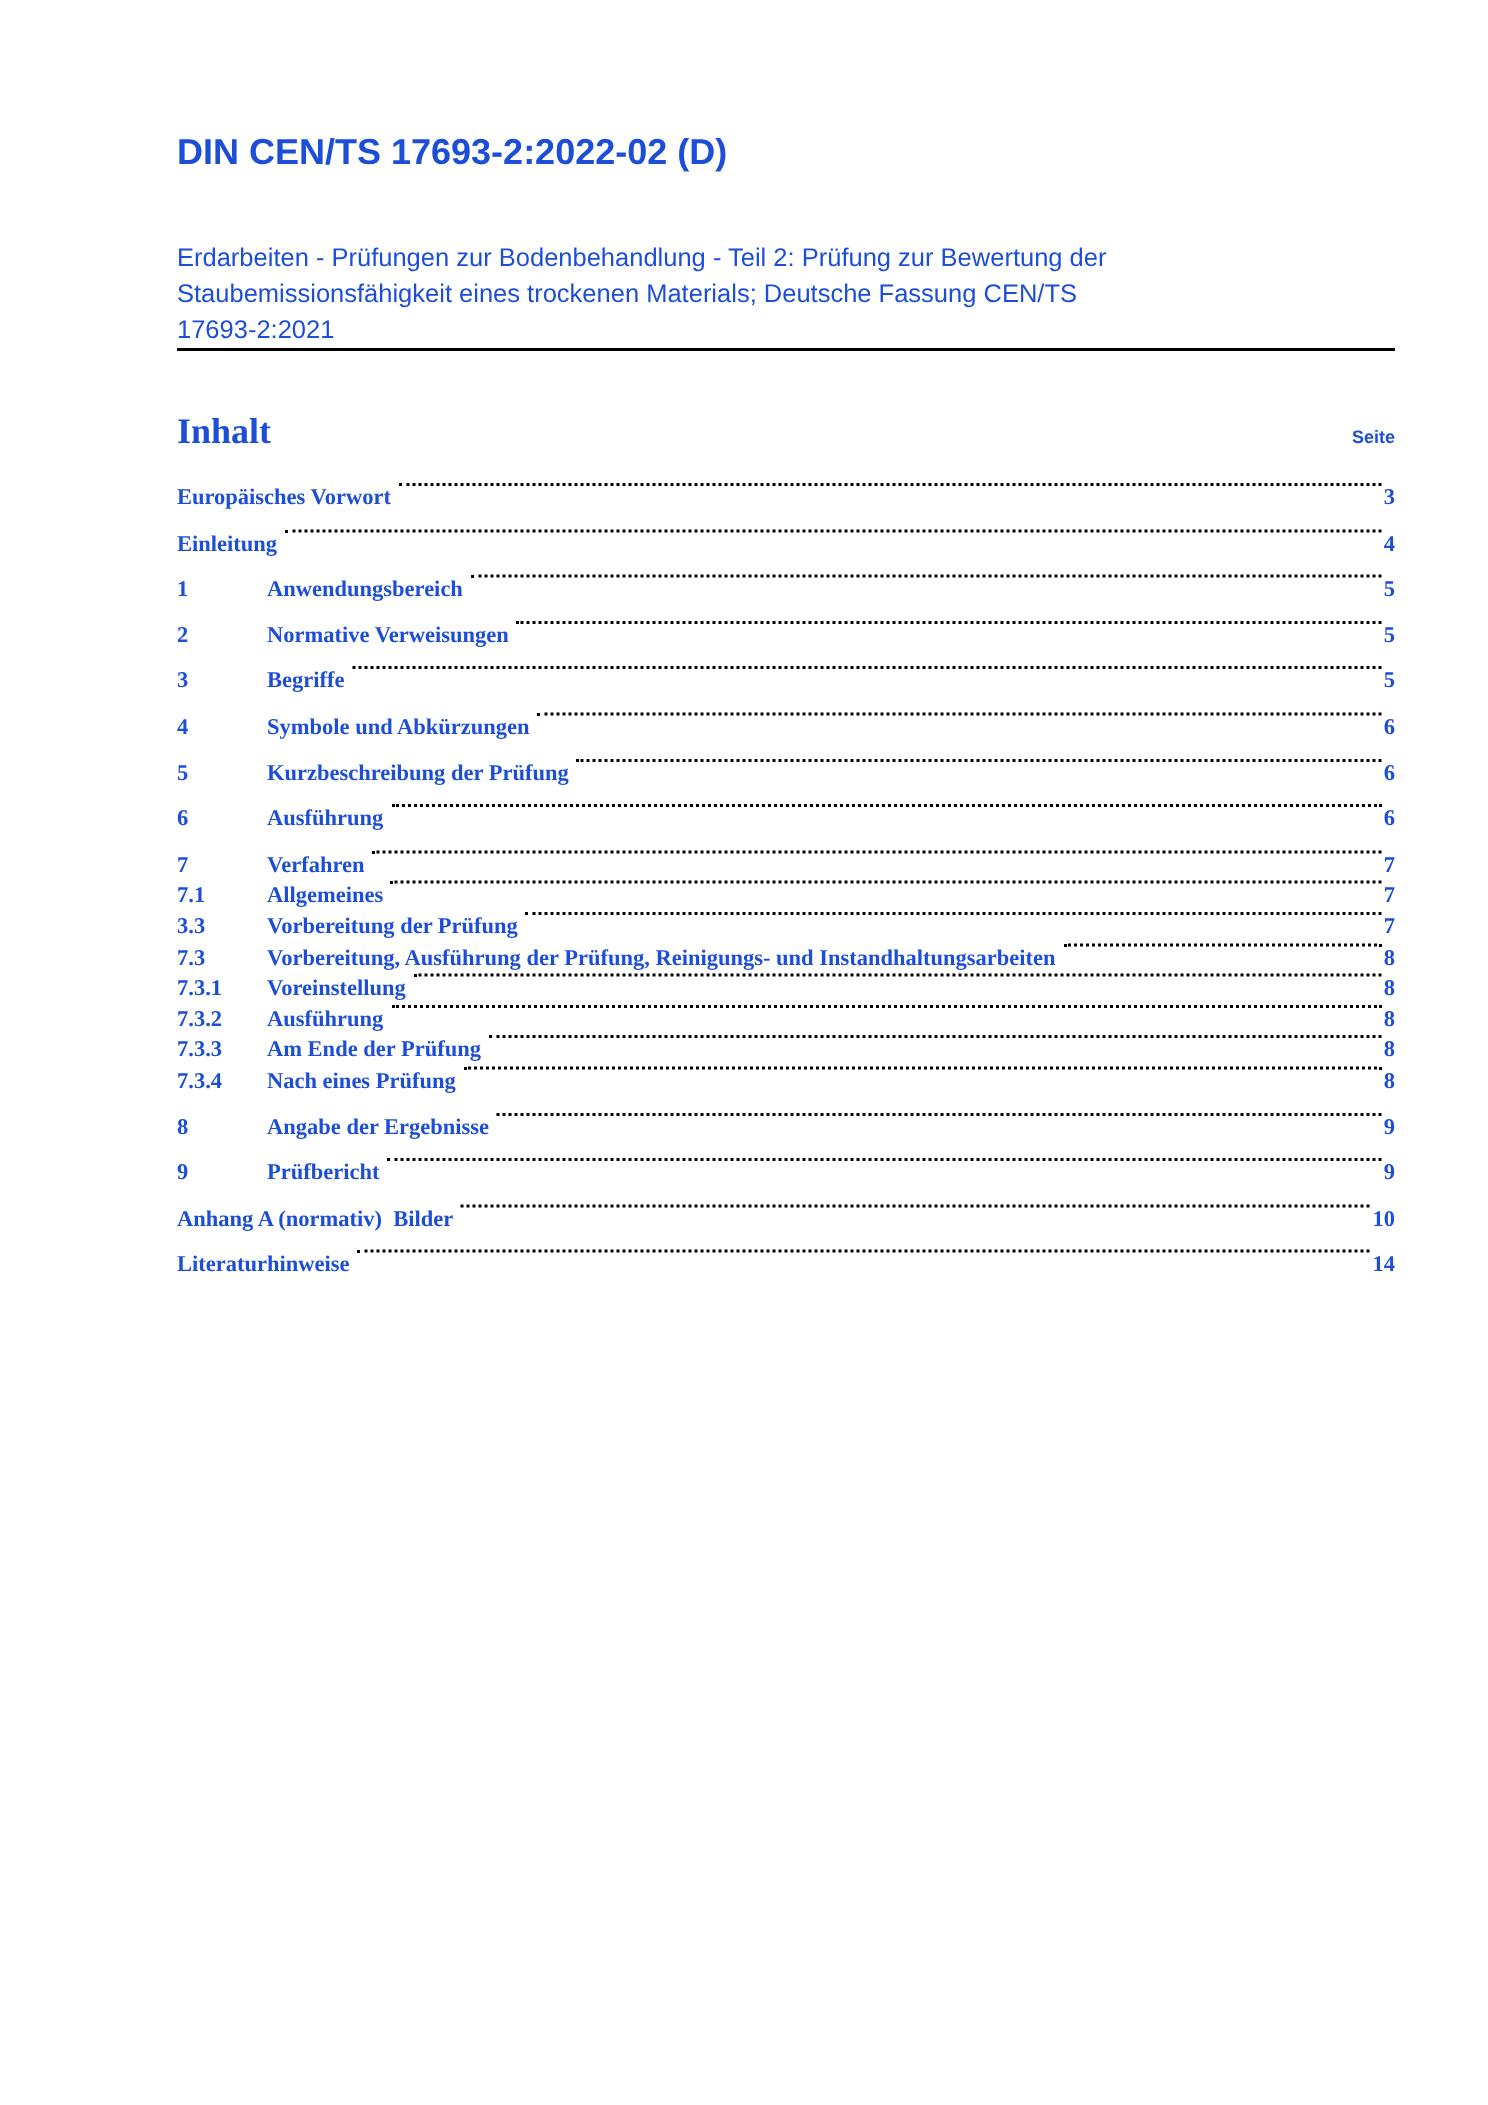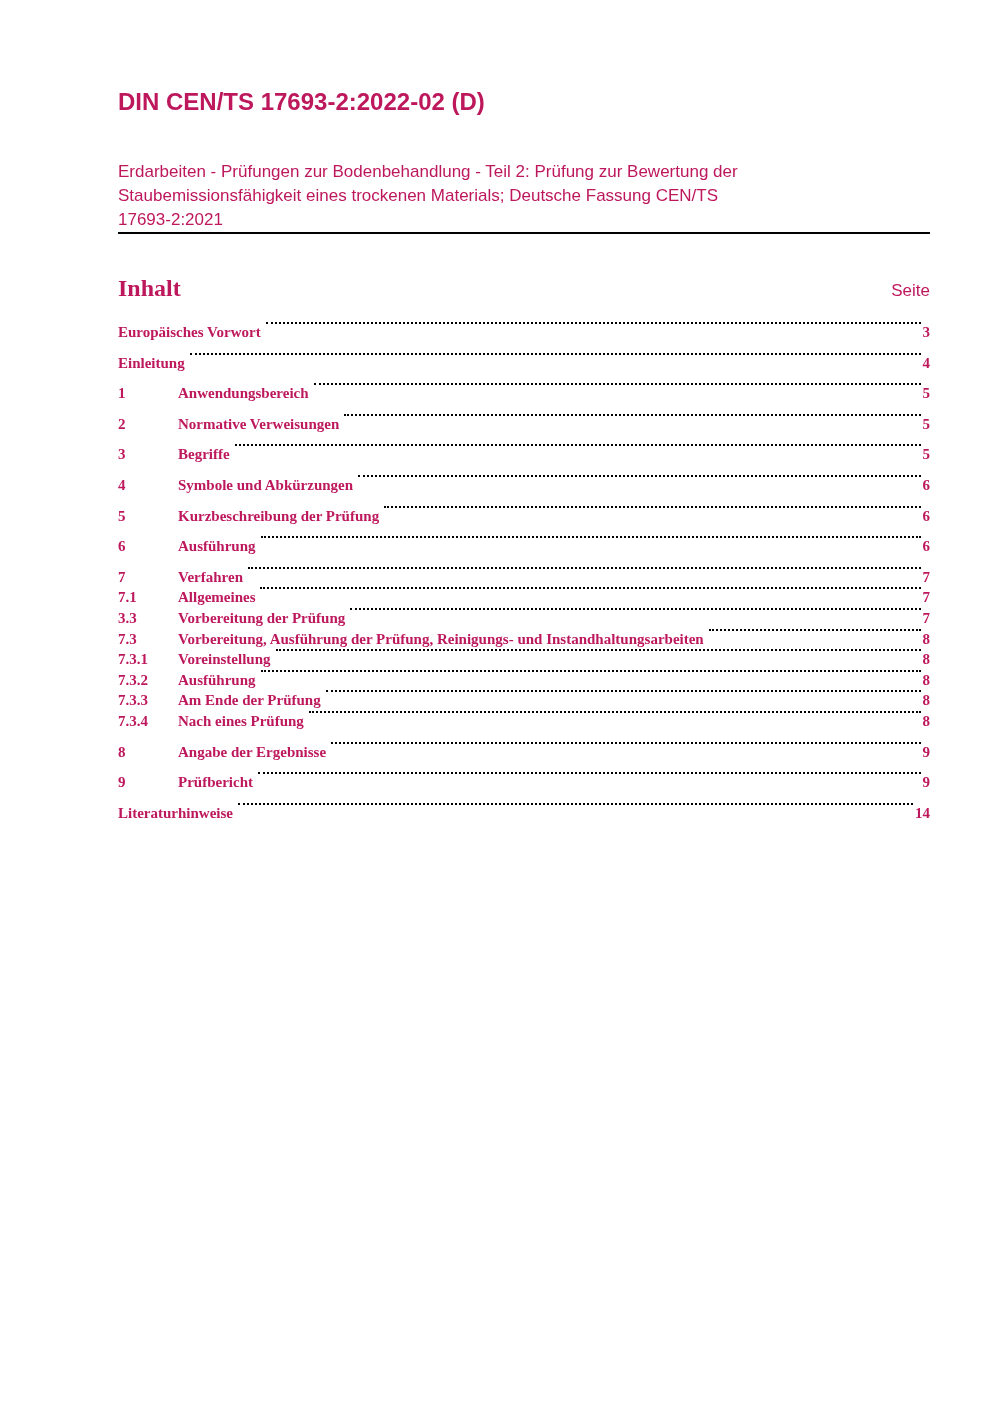--- a/index.html
+++ b/index.html
@@ -5,21 +5,21 @@
   html, body {
     margin: 0;
     padding: 0;
     background: #ffffff;
   }
   .page {
     position: relative;
     width: 992px;
     height: 1111px;
     background: #ffffff;
-    color: #be185d;
+    color: #1d4ed8;
     font-family: "Liberation Sans", sans-serif;
     overflow: hidden;
   }
   .content {
     position: absolute;
     left: 118px;
     right: 62px;
     top: 88px;
   }
   .doc-code {
@@ -41,22 +41,22 @@
     align-items: baseline;
     margin-top: 40px;
   }
   .toc-heading {
     font-size: 24px;
     font-weight: bold;
     line-height: 28px;
     font-family: Liberation Serif, serif;
   }
   .page-col-label {
-    font-size: 17px;
-    font-weight: normal;
+    font-size: 12px;
+    font-weight: bold;
   }
   .toc-list {
     margin-top: 20px;
     font-family: "Liberation Serif", serif;
     font-weight: bold;
     font-size: 15px;
   }
   .toc-row {
     display: flex;
     align-items: flex-start;
@@ -224,20 +224,25 @@
         <span class="toc-page">9</span>
       </div>
 
       <div class="toc-row main">
         <span class="toc-num">9</span>
         <span class="toc-title">Prüfbericht</span>
         <span class="toc-leader"></span>
         <span class="toc-page">9</span>
       </div>
 
+      <div class="toc-row main">
+        <span class="toc-title">Anhang A (normativ)&nbsp; Bilder</span>
+        <span class="toc-leader"></span>
+        <span class="toc-page">10</span>
+      </div>
 
       <div class="toc-row main">
         <span class="toc-title">Literaturhinweise</span>
         <span class="toc-leader"></span>
         <span class="toc-page">14</span>
       </div>
 
     </div>
   </div>
 

